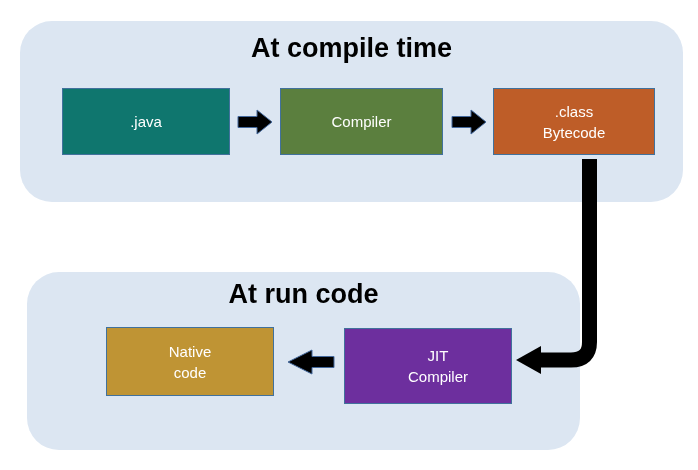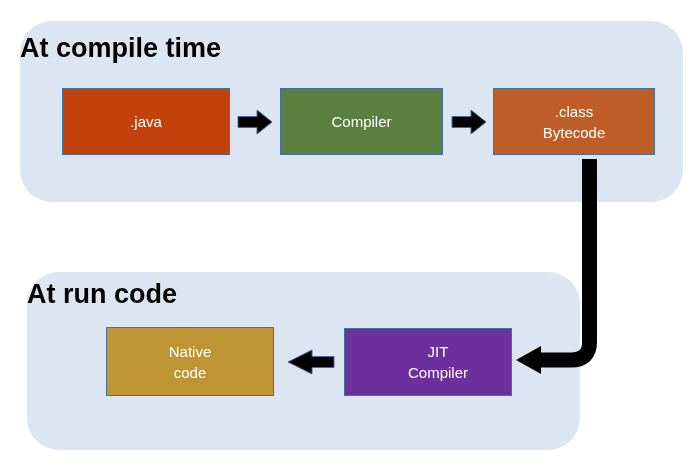--- a/index.html
+++ b/index.html
@@ -5,48 +5,48 @@
   html,body { margin:0; padding:0; background:#ffffff; }
   .canvas {
     position:relative; width:698px; height:470px; background:#ffffff;
     font-family:"Liberation Sans", sans-serif; overflow:hidden;
   }
   .panel { position:absolute; background:#dce6f2; border-radius:32px; }
   .panel-compile { left:20px; top:21px; width:663px; height:181px; }
   .panel-runtime { left:27px; top:272px; width:553px; height:178px; }
   .panel-title {
     position:absolute; font-weight:bold; font-size:27px; color:#000;
-    text-align:left; white-space:nowrap;
+    text-align:center; white-space:nowrap;
   }
   .title-compile { left:20px; top:33px; width:663px; }
   .title-runtime { left:27px; top:279px; width:553px; }
   .box {
     position:absolute; border:1px solid #41719c; box-sizing:border-box;
     color:#ffffff; font-size:15px; line-height:21px; text-align:center;
     display:flex; flex-direction:column; justify-content:center; align-items:center;
   }
   .box-java   { left:62px;  top:88px;  width:168px; height:67px; }
   .box-comp   { left:280px; top:88px;  width:163px; height:67px; }
   .box-class  { left:493px; top:88px;  width:162px; height:67px; }
   .box-native { left:106px; top:327px; width:168px; height:69px; }
-  .box-jit    { left:344px; top:328px; width:168px; height:68px;padding-left:20px; }
+  .box-jit    { left:344px; top:328px; width:168px; height:76px;padding-left:20px; }
   .arrows { position:absolute; left:0; top:0; width:698px; height:470px; pointer-events:none; }
 </style>
 </head>
 <body>
 
 <div class="canvas">
 
   <div class="panel panel-compile"></div>
   <div class="panel panel-runtime"></div>
 
   <div class="panel-title title-compile">At compile time</div>
   <div class="panel-title title-runtime">At run code</div>
 
-  <div class="box box-java" style="background-color: #c2410c;">
+  <div class="box box-java" style="background-color: #0f766e;">
     <span>.java</span>
   </div>
 
   <div class="box box-comp" style="background-color: rgb(91, 127, 62);">
     <span>Compiler</span>
   </div>
 
   <div class="box box-class" style="background-color: rgb(190, 93, 40);">
     <span>.class</span>
     <span>Bytecode</span>

